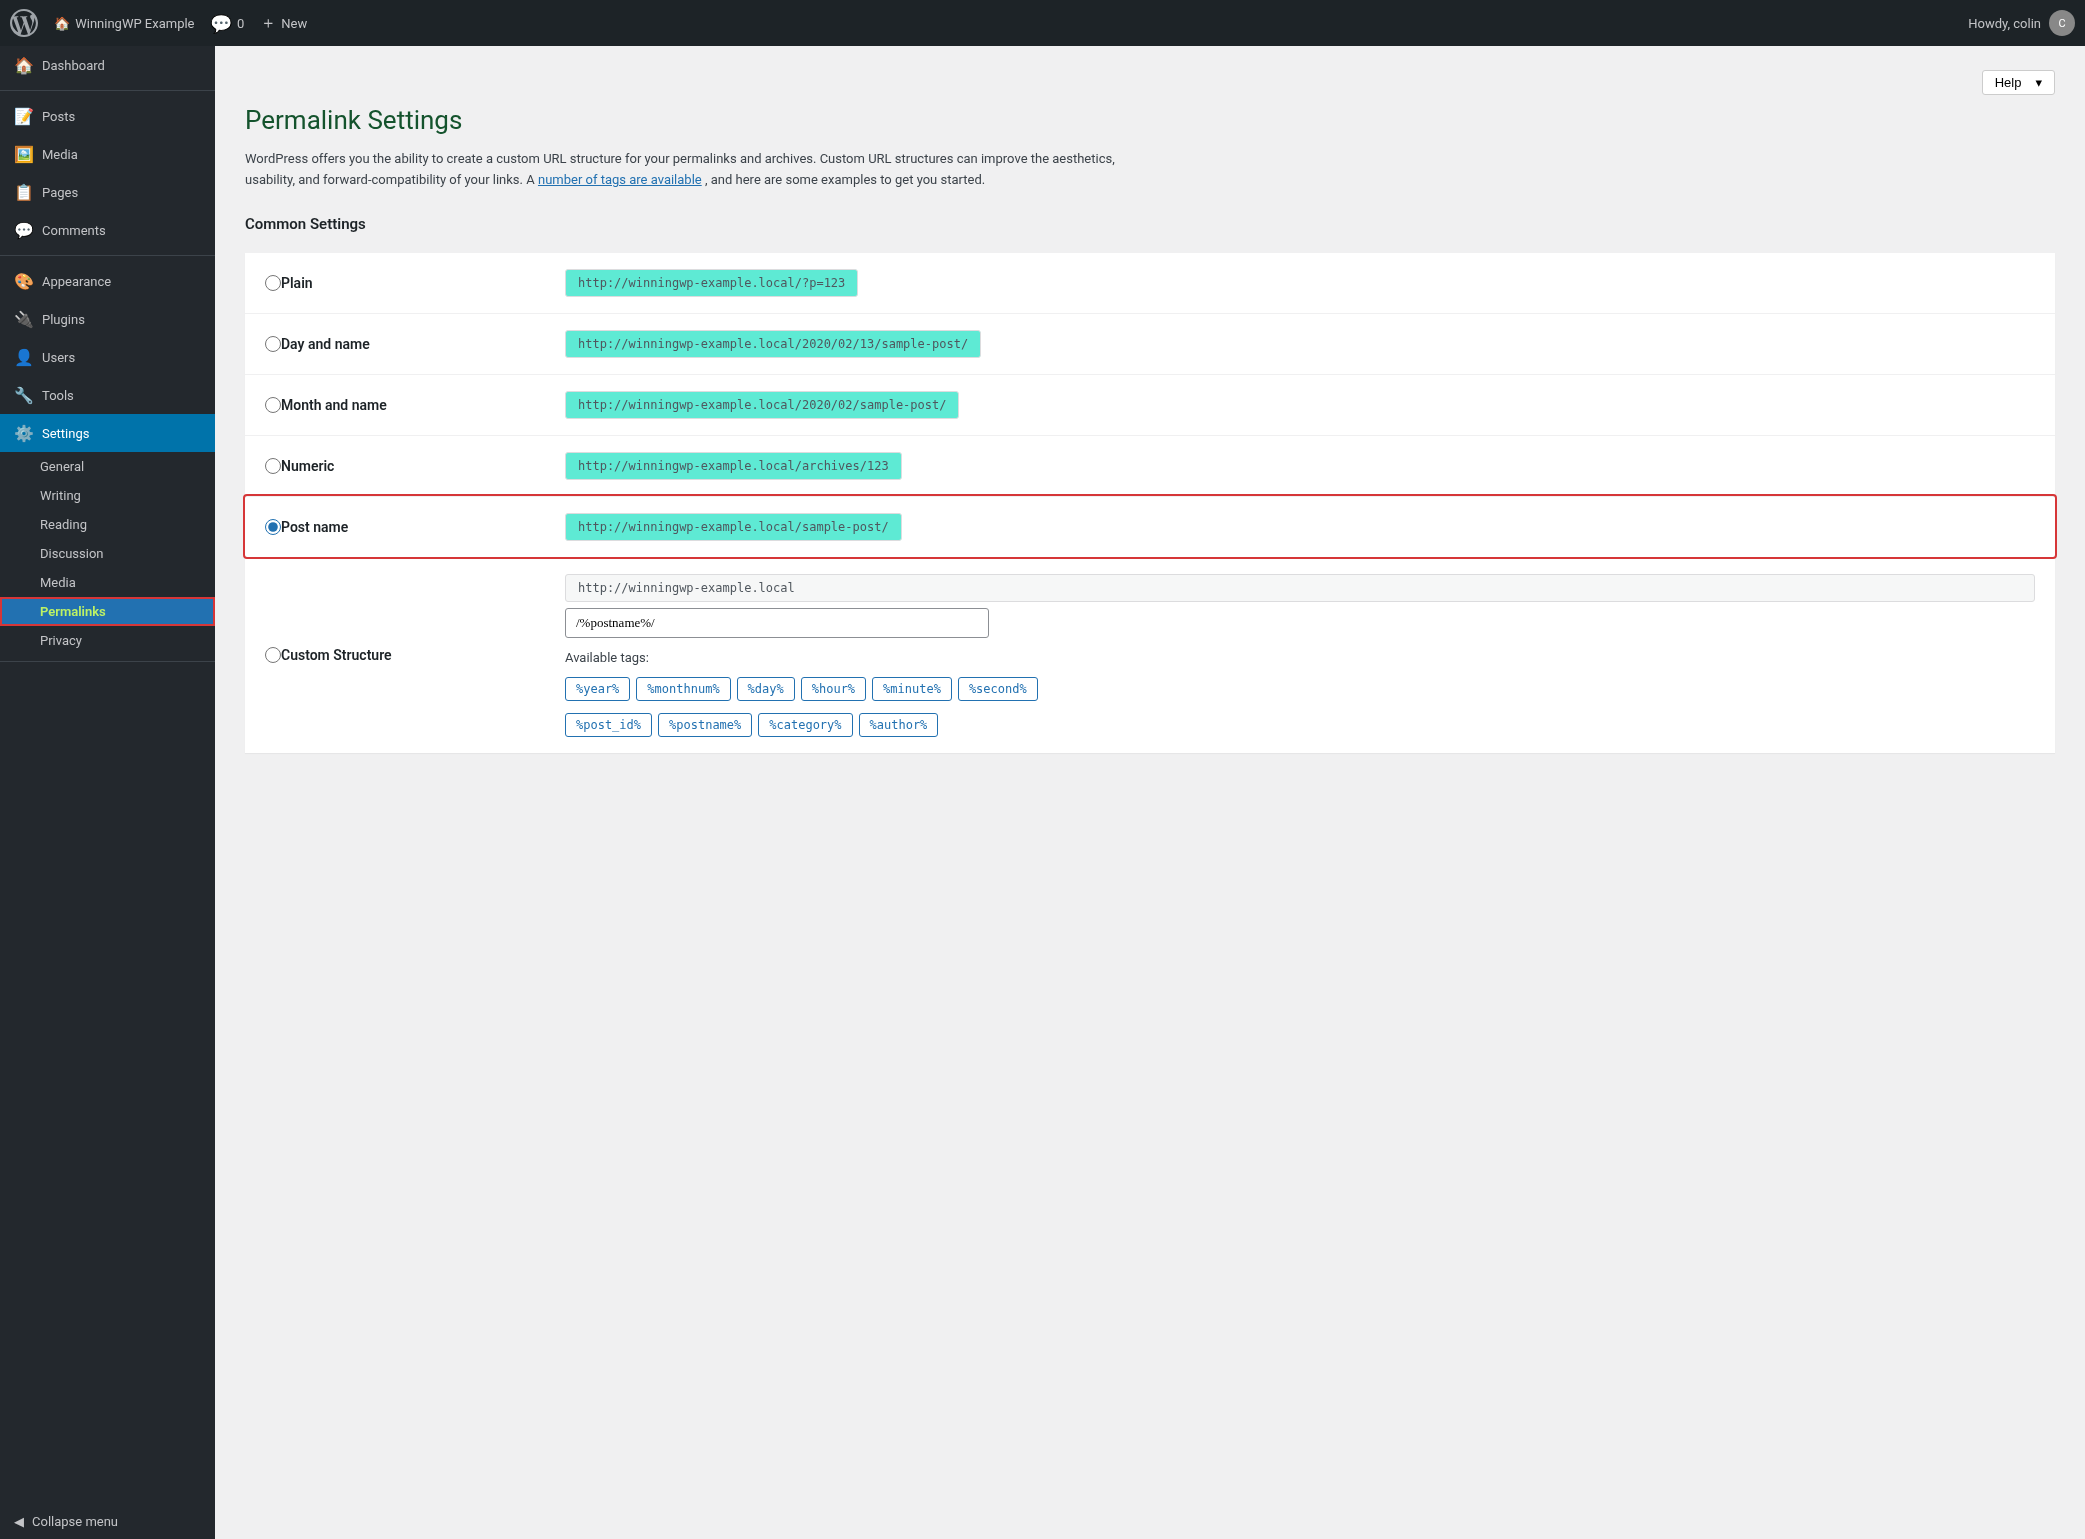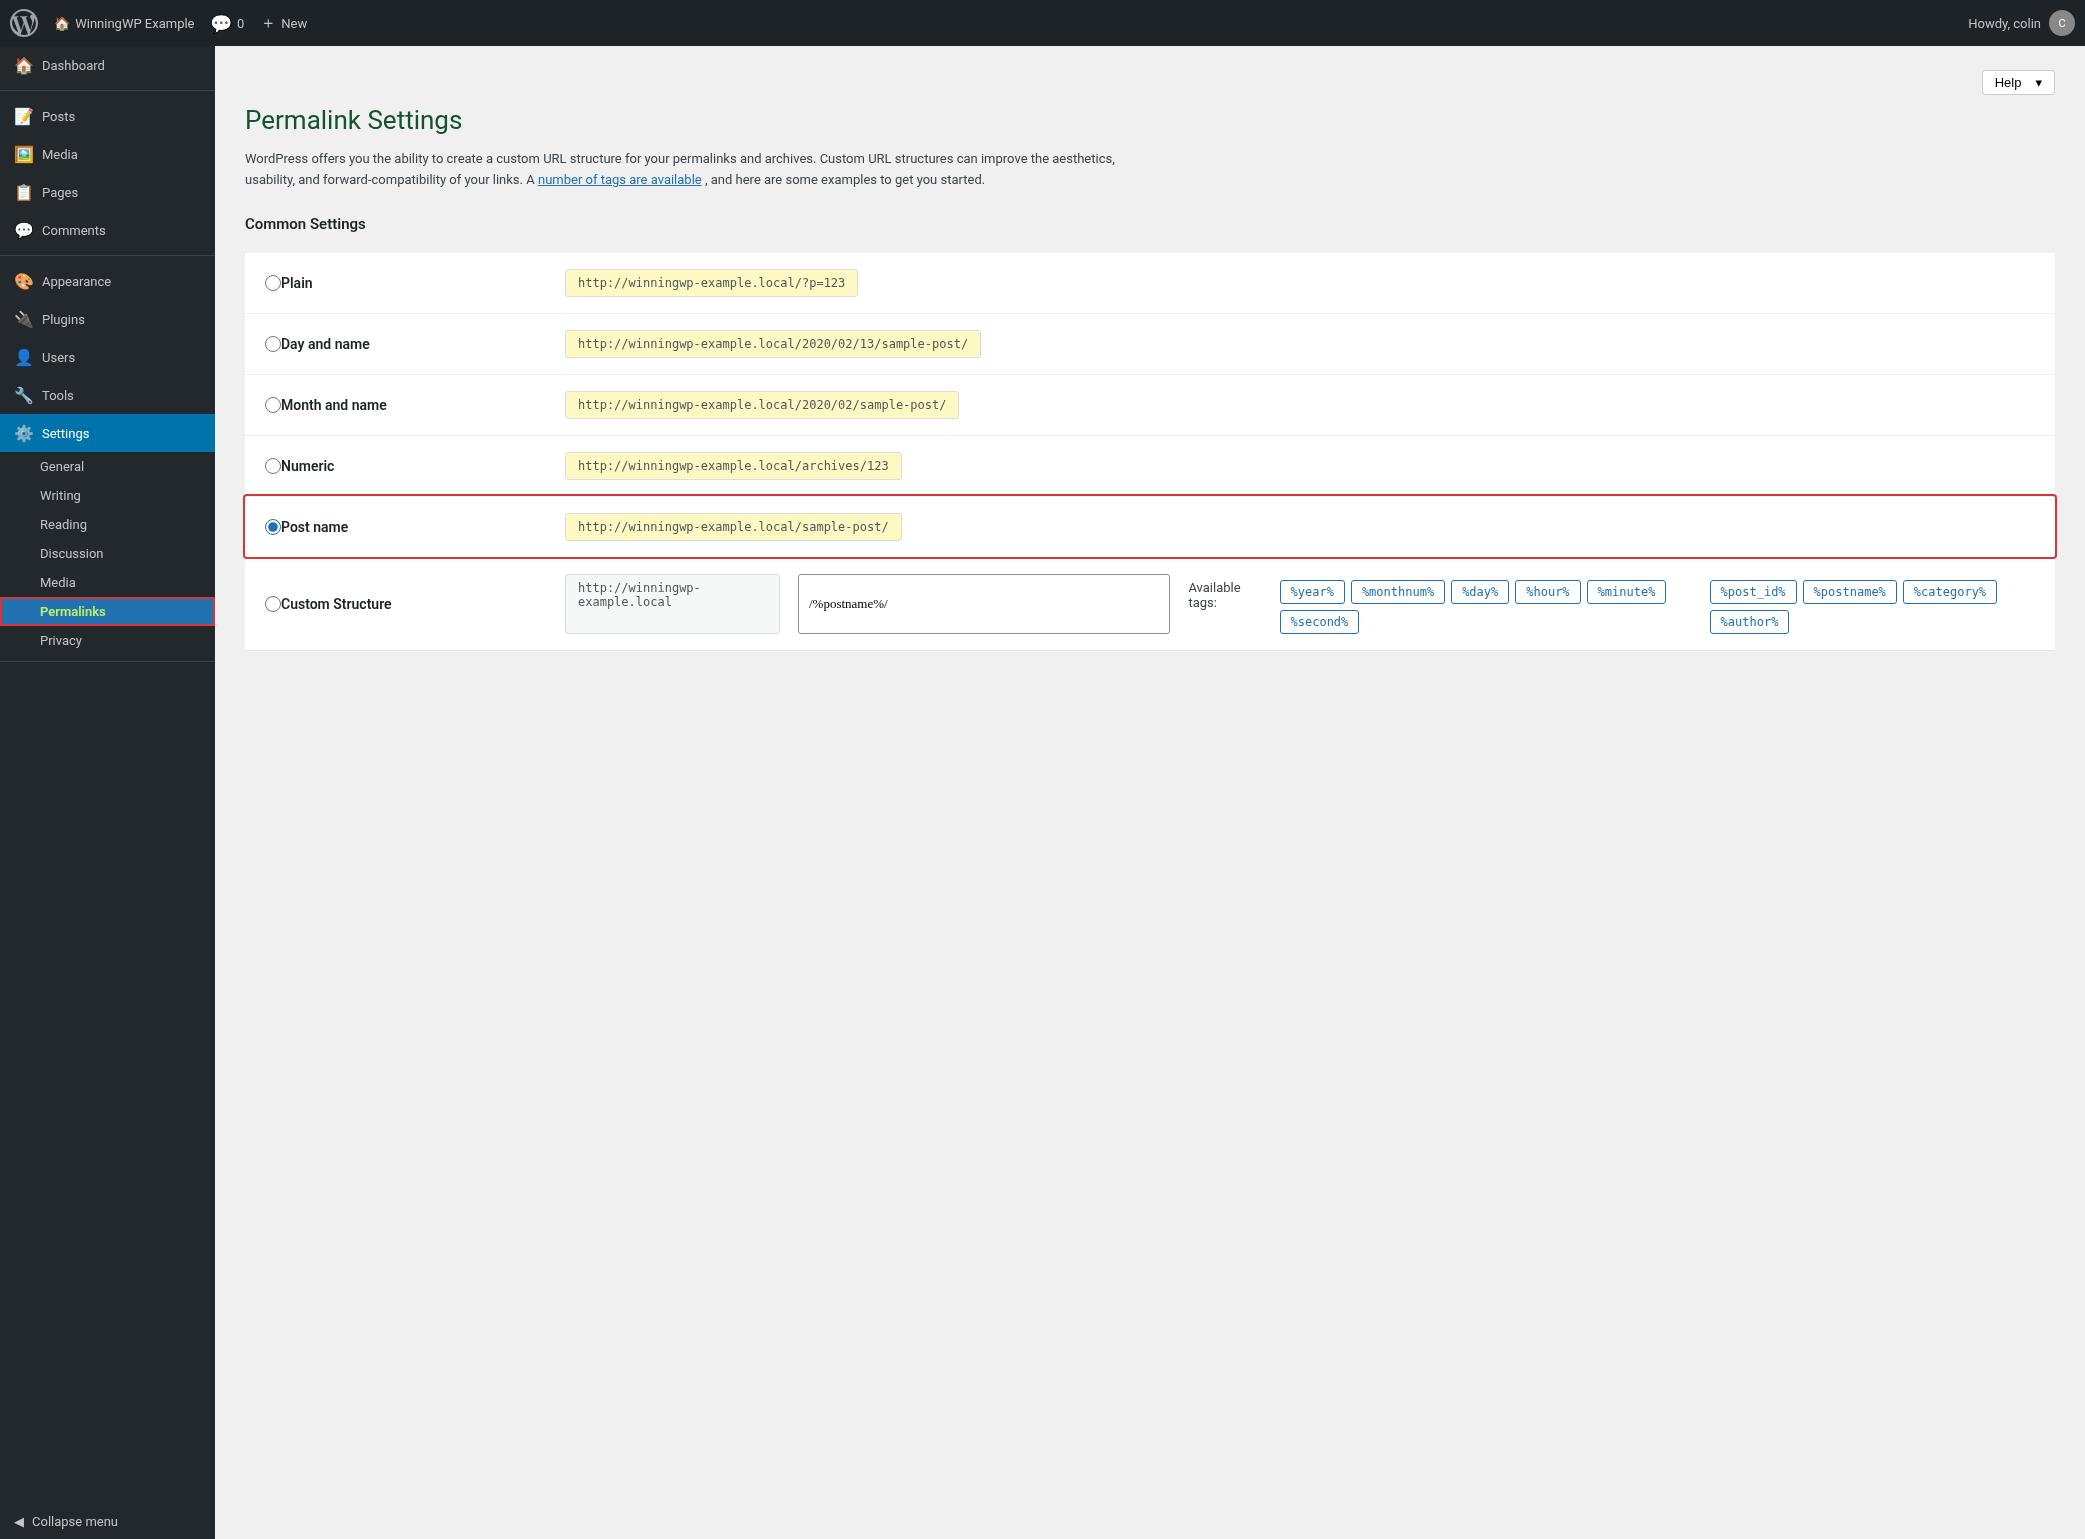--- a/index.html
+++ b/index.html
@@ -120,33 +120,33 @@
     .settings-table td { padding: 16px 20px; vertical-align: middle; border-bottom: 1px solid #f0f0f1; }
     .settings-table tr:last-child td { border-bottom: none; }
     .settings-table .label-col { width: 300px; }
     .settings-table .value-col { }
 
     .radio-row { display: flex; align-items: center; }
     .radio-row input[type="radio"] { width: 16px; height: 16px; cursor: pointer; accent-color: #2271b1; }
     .radio-label { font-size: 14px; font-weight: 600; color: #1d2327; cursor: pointer; }
 
     .url-sample {
-      background: #fef9c3;
+      background: #5eead4;
       border: 1px solid #dcdcde;
       padding: 6px 12px;
       font-family: monospace;
       font-size: 12px;
       color: #50575e;
       border-radius: 3px;
       display: inline-block;
     }
 
     .post-name-row { outline: 2px solid #d63638; border-radius: 2px; }
 
-    .custom-structure-wrapper { display: flex; flex-direction: row; gap: 18px; }
+    .custom-structure-wrapper { display: flex; flex-direction: column; gap: 6px; }
     .custom-prefix { font-family: monospace; font-size: 12px; color: #50575e; background: #f6f7f7; border: 1px solid #dcdcde; padding: 6px 12px; border-radius: 3px; display: inline-block; }
     .custom-input {
       border: 1px solid #8c8f94;
       border-radius: 3px;
       padding: 6px 10px;
       font-size: 13px;
       font-family: Liberation Serif, serif;
       width: 424px;
       outline: none;
     }

